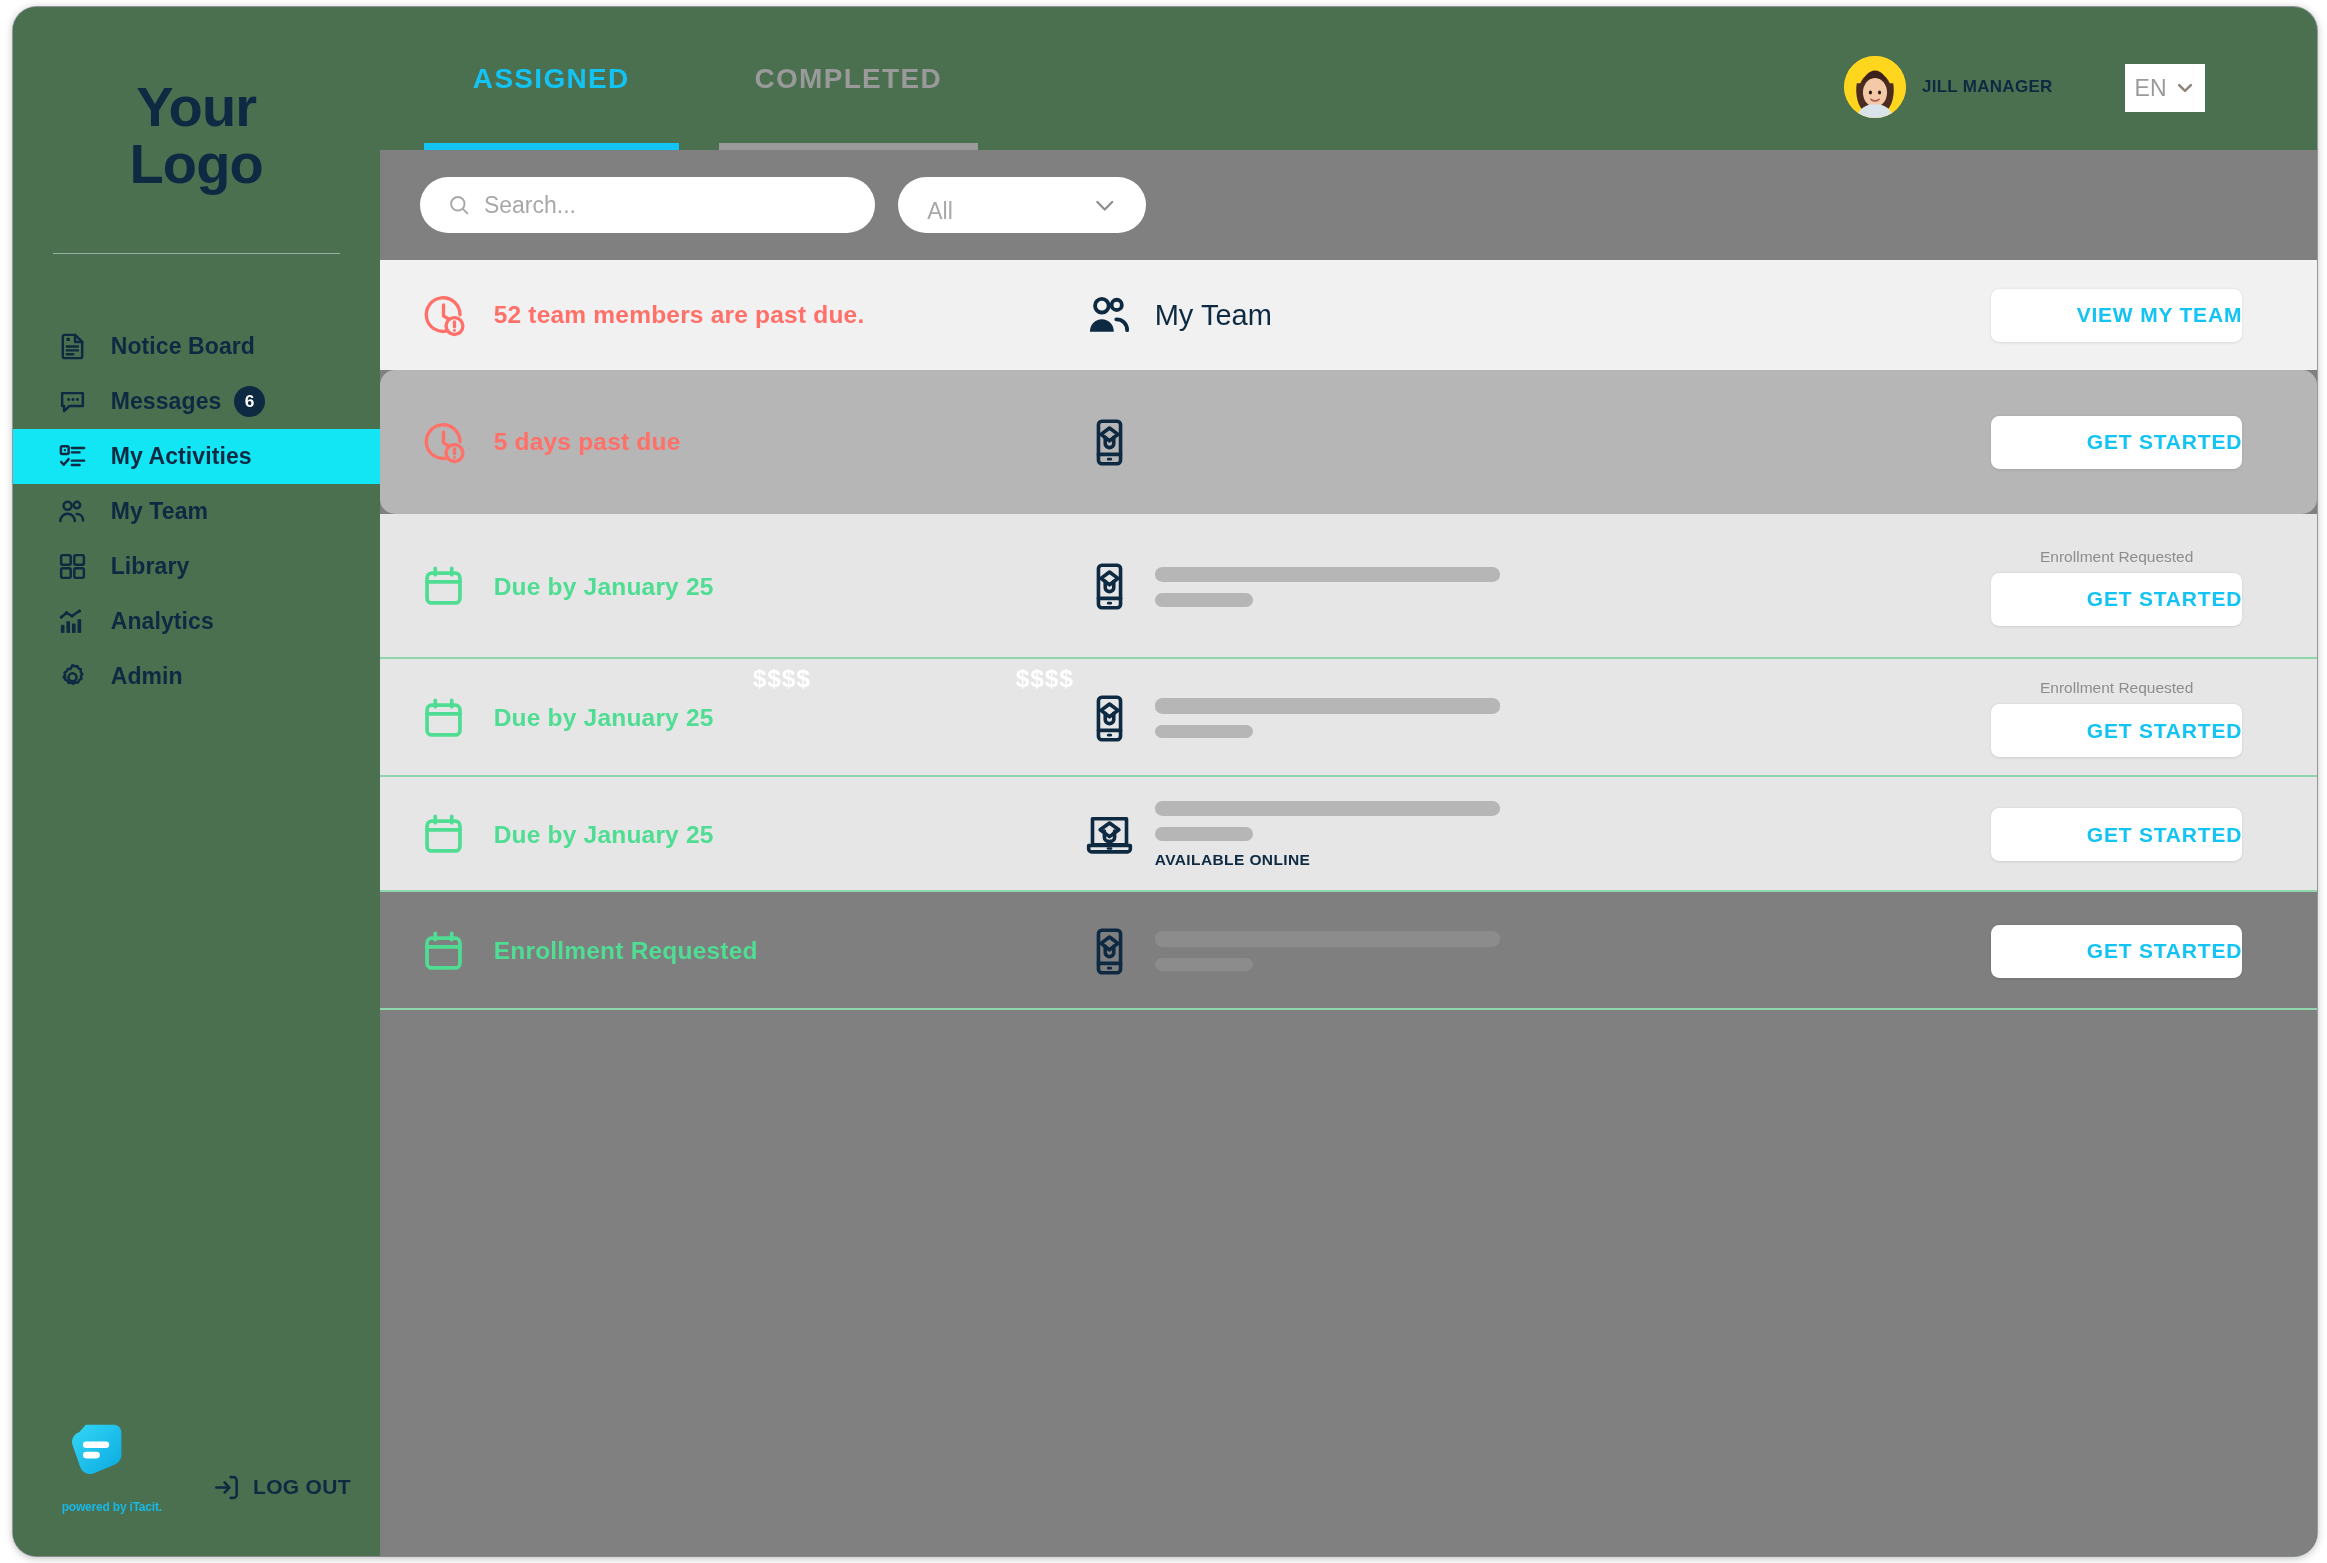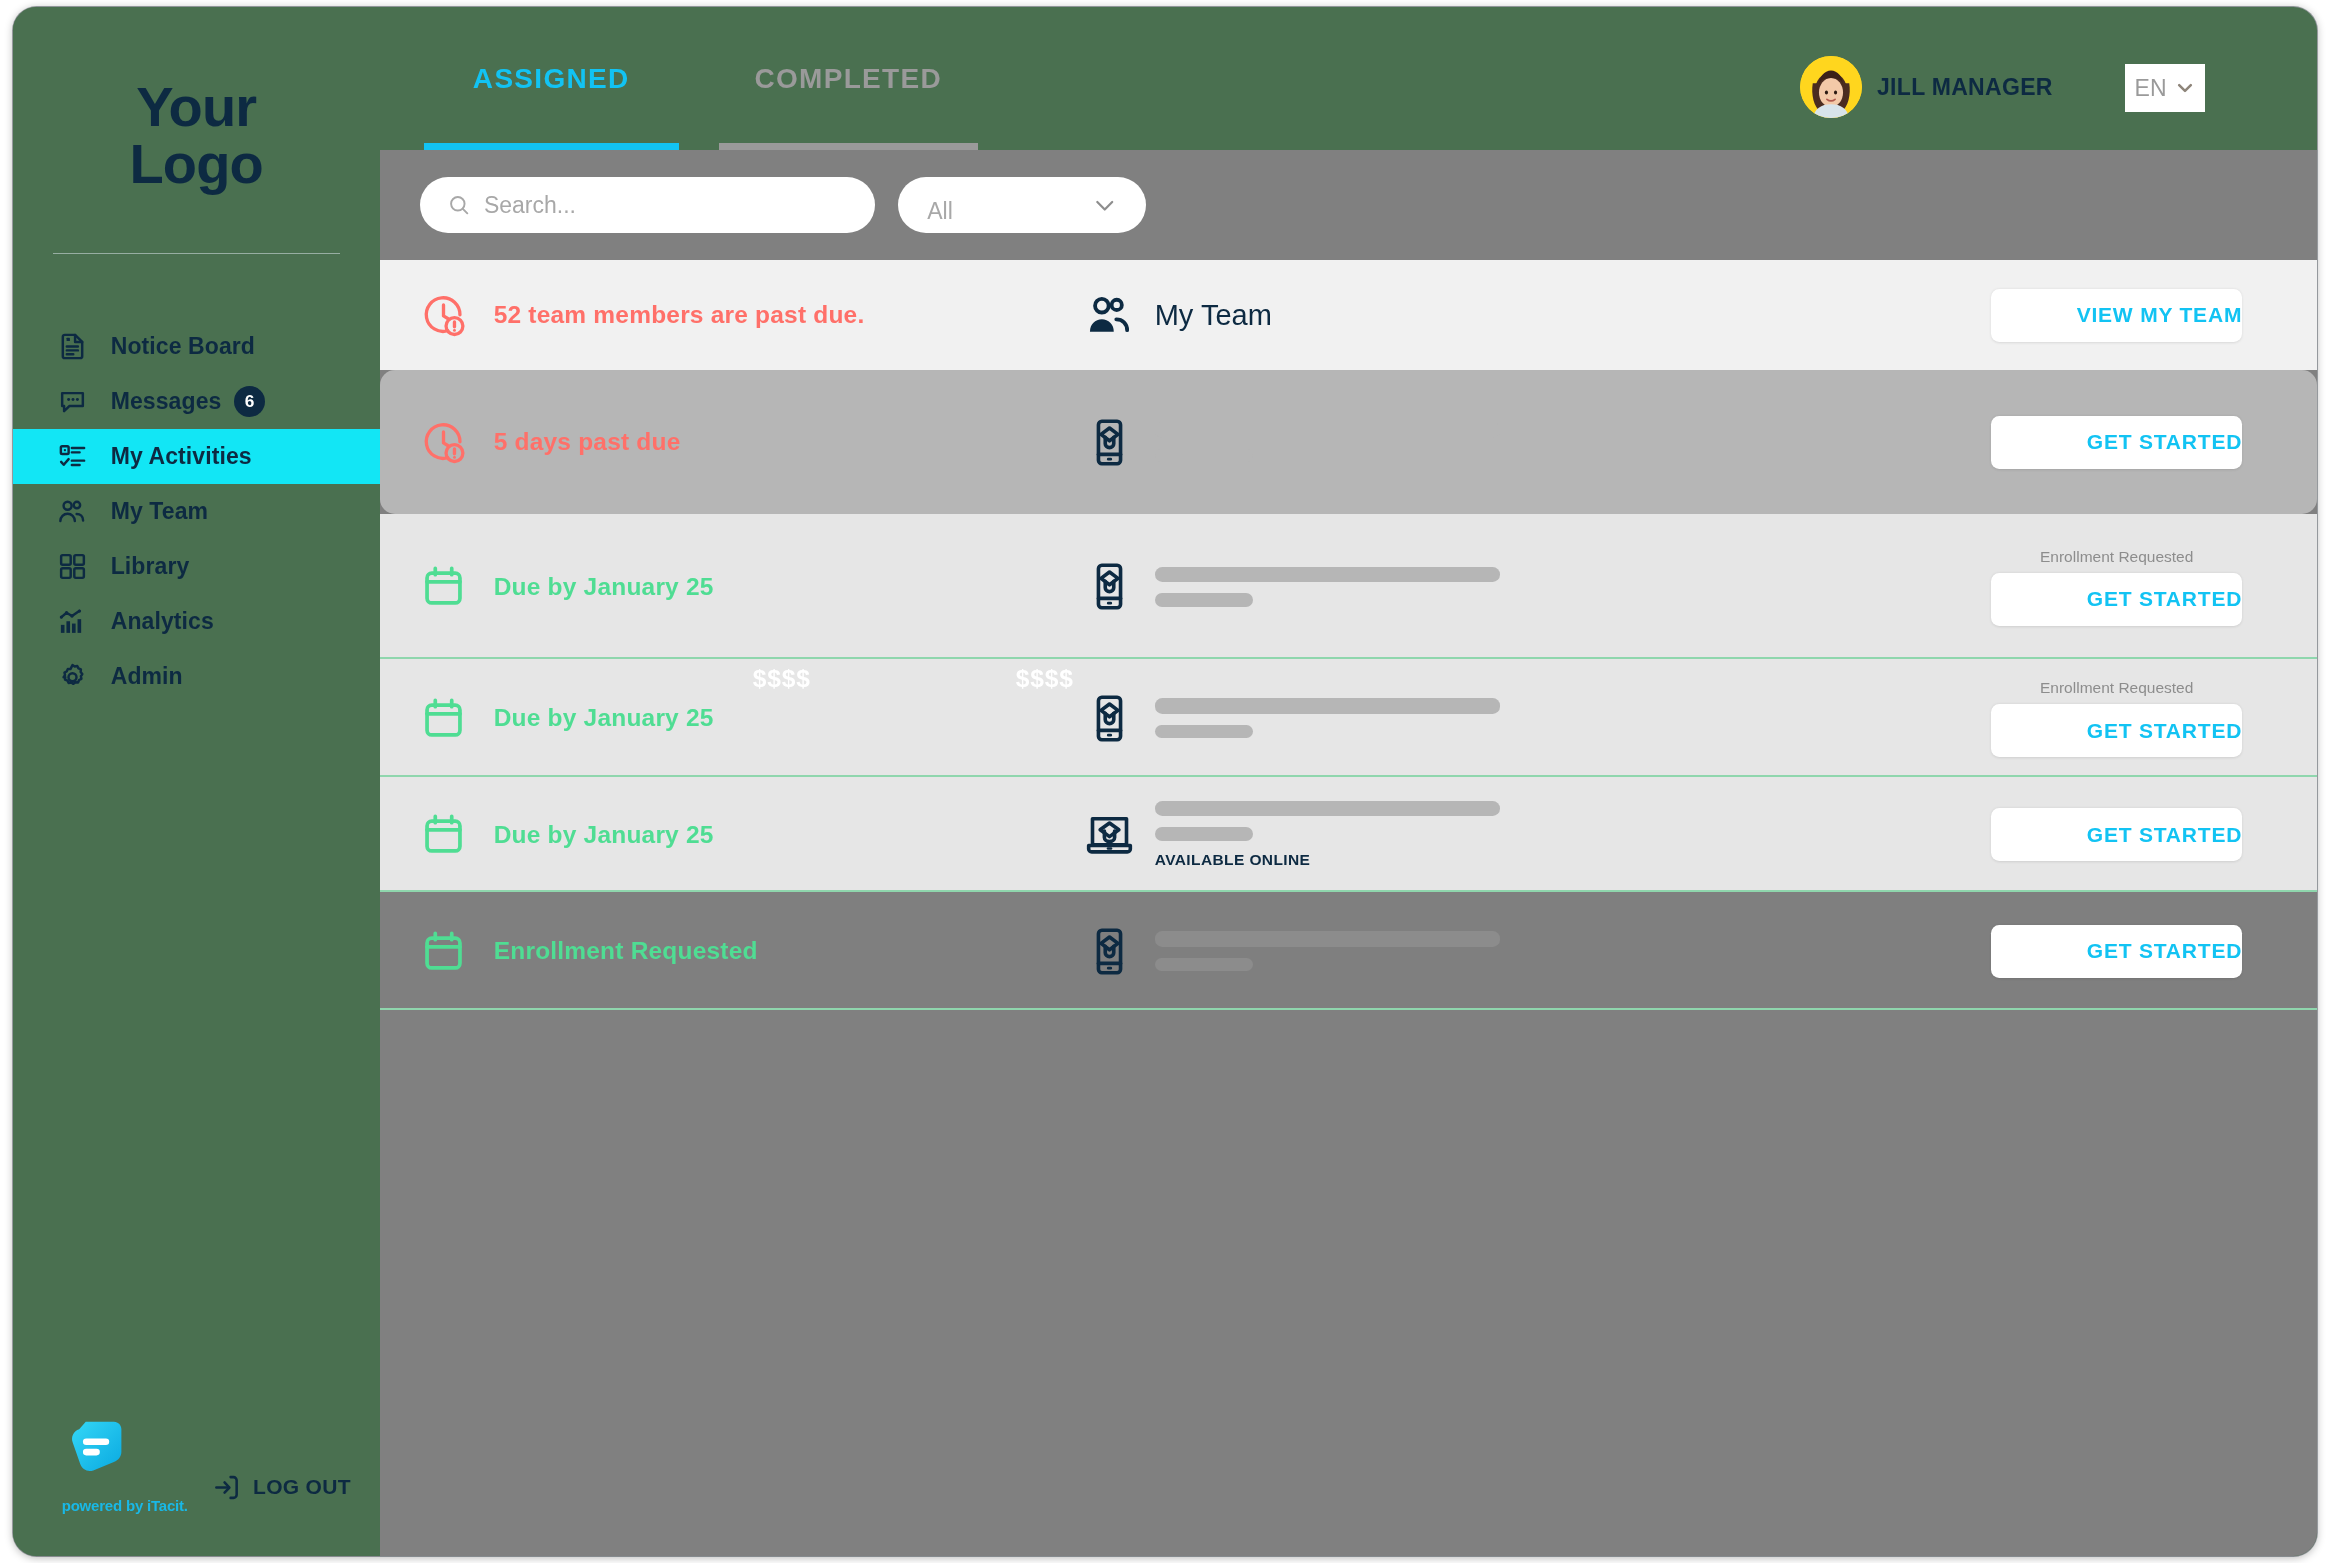--- a/index.html
+++ b/index.html
@@ -76,21 +76,21 @@
   .sb-footer {
     position: absolute; left: 0; bottom: 42px;
     width: 367px;
     display: flex; align-items: flex-end;
     padding: 0 27px 0 49px;
   }
   .powered { width: 127px; }
   .hexlogo { width: 60px; height: 60px; display:block; margin-left: 5.5px; }
   .powered-label {
     margin-top: 21px;
-    font-size: 15px; font-weight: 700;
+    font-size: 12px; font-weight: 700;
     color: #19b8e6;
     letter-spacing: -0.2px;
     white-space: nowrap;
   }
   .logout {
     display: flex; align-items: center;
     margin-left: 23.6px; margin-bottom: 12.7px;
     color: #0d2a42; font-size: 21px; font-weight: 700;
     letter-spacing: 0.3px;
   }
@@ -123,21 +123,21 @@
   }
   .avatar {
     width: 62px; height: 62px; border-radius: 50%;
     background: #ffd61e;
     overflow: hidden; position: relative;
     flex: 0 0 62px;
   }
   .avatar svg { width: 62px; height: 62px; display: block; }
   .profile-name {
     margin-left: 15.5px;
-    color: #0d2a42; font-size: 23px; font-weight: 700; letter-spacing: 0.3px;
+    color: #0d2a42; font-size: 17px; font-weight: 700; letter-spacing: 0.3px;
     white-space: nowrap;
   }
   .lang {
     position: absolute; right: 112px; top: 57px;
     width: 80px; height: 48px;
     background: #fff;
     display: flex; align-items: center; justify-content: center;
     gap: 8.2px;
   }
   .lang-label { color: #9a9a9a; font-size: 23px; font-weight: 400; }

